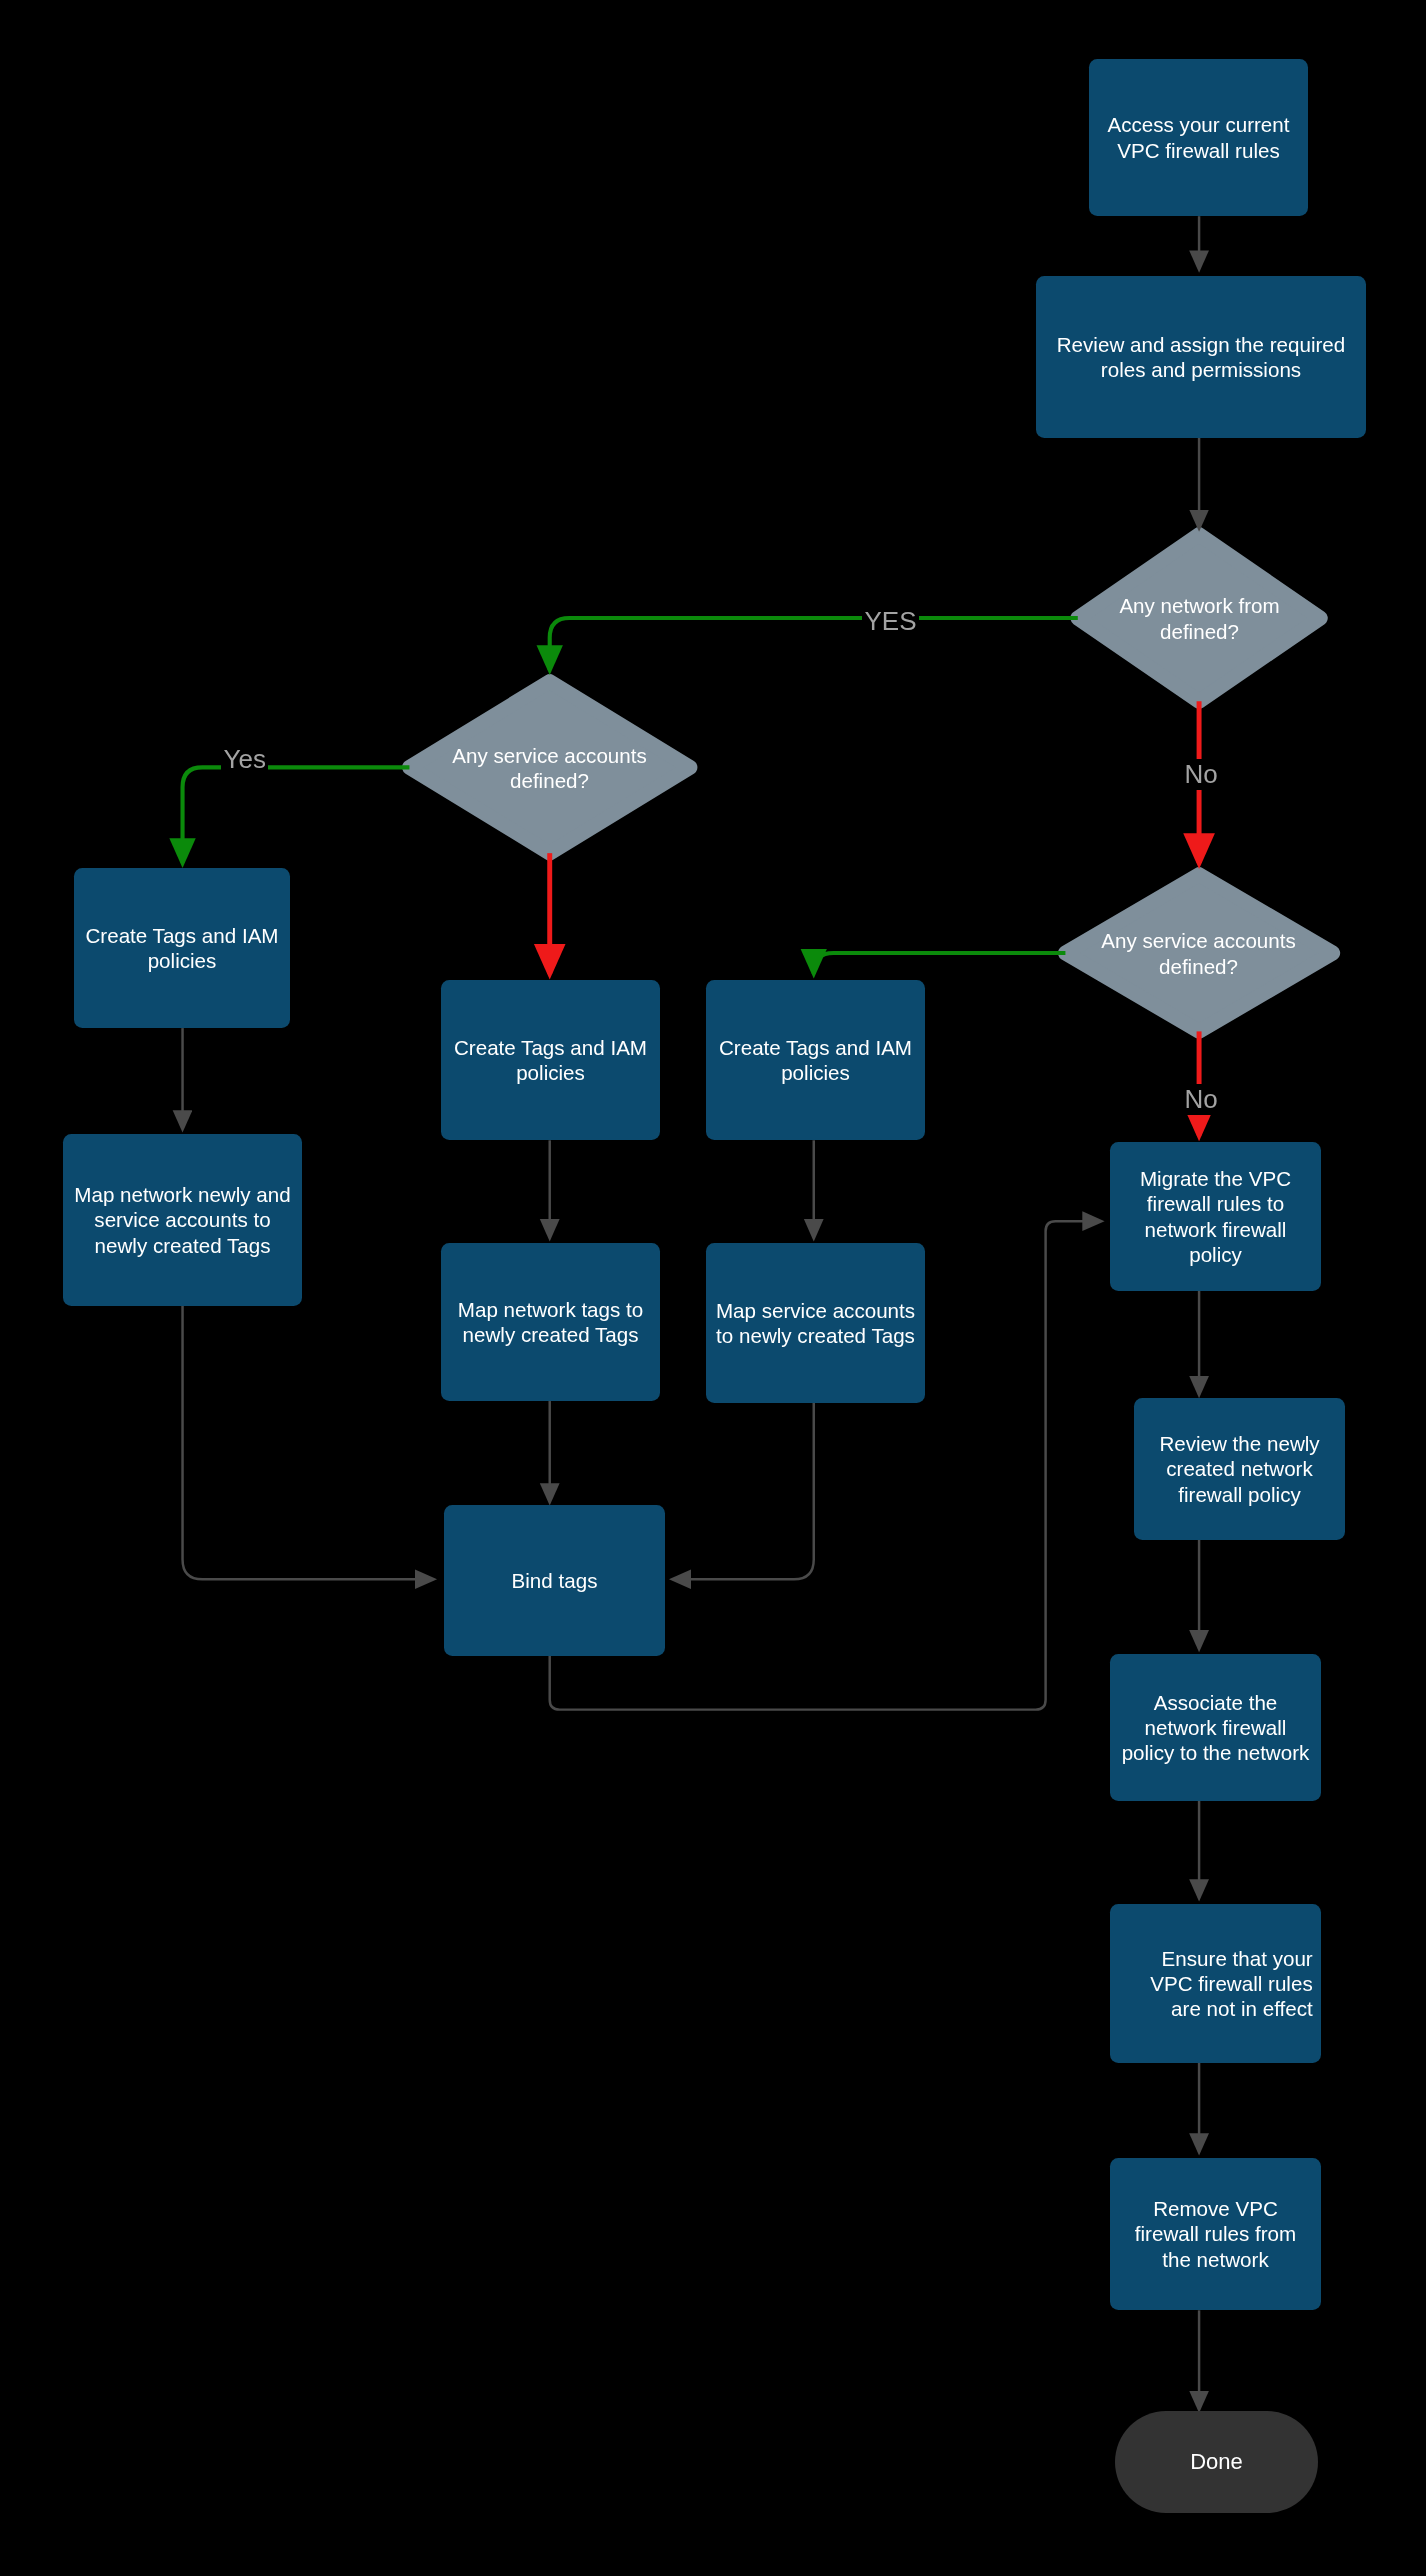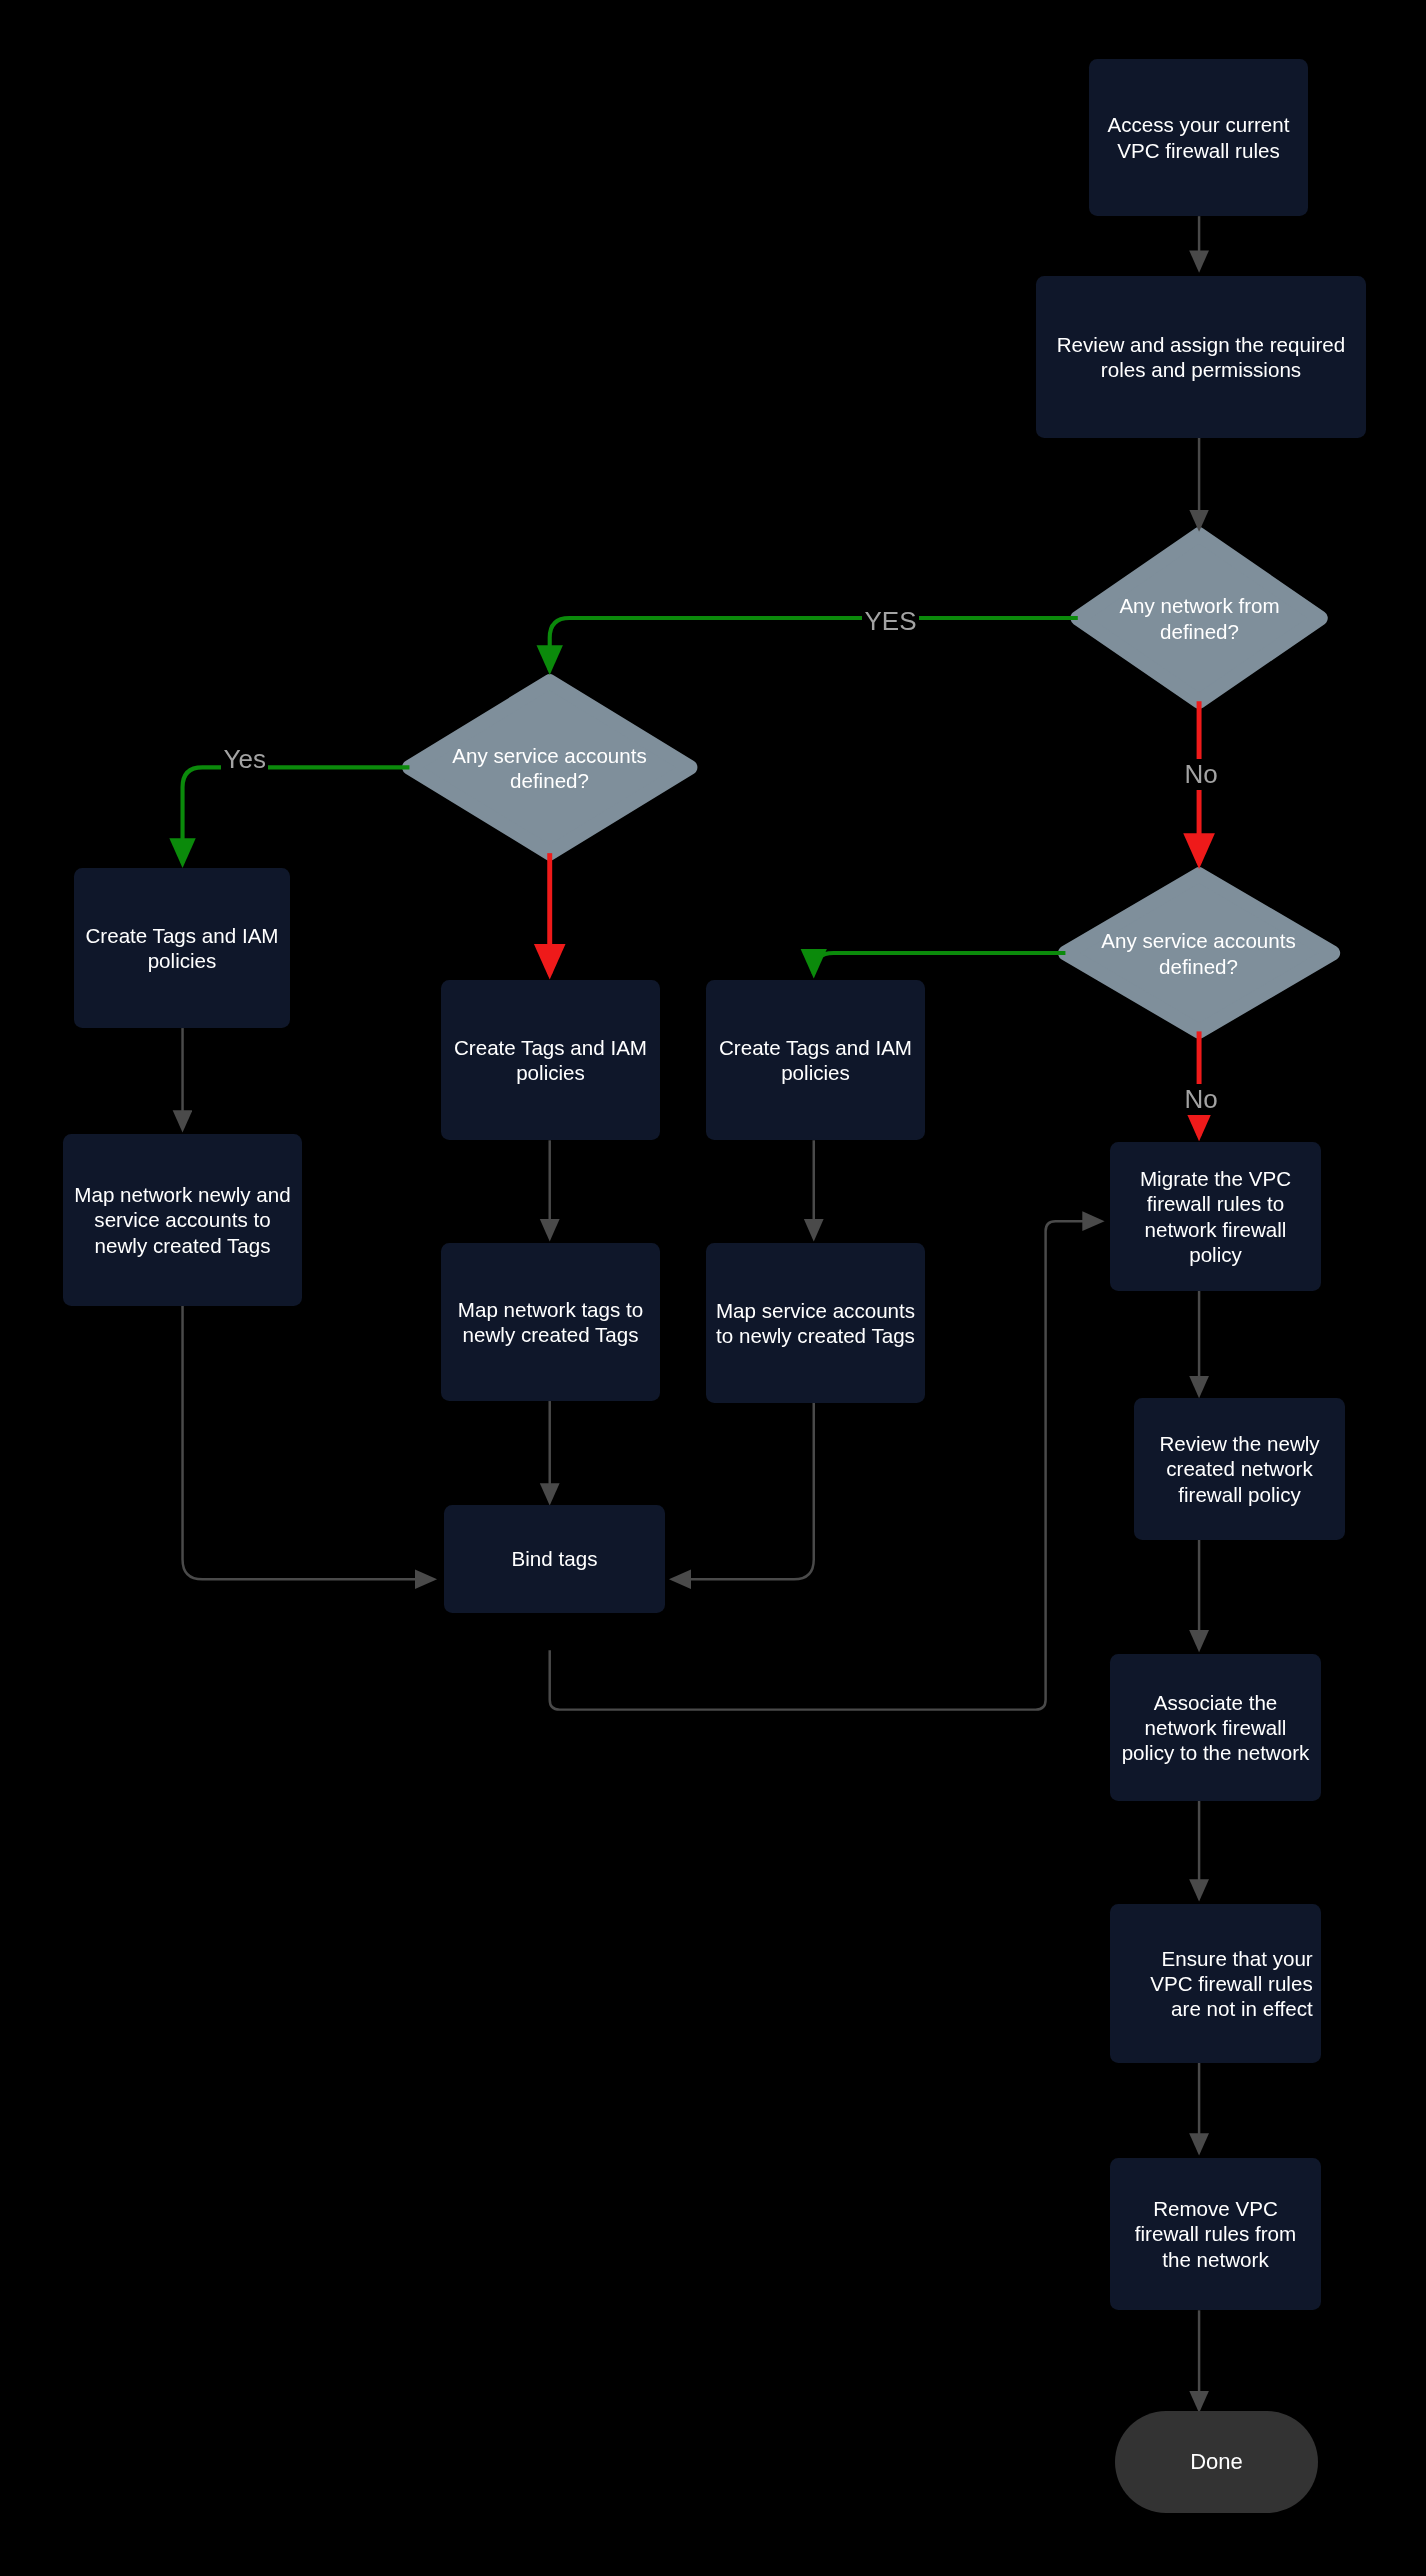--- a/index.html
+++ b/index.html
@@ -29,21 +29,21 @@
   .node {
     position: absolute;
     box-sizing: border-box;
     display: flex;
     align-items: center;
     justify-content: center;
     text-align: center;
     color: #ffffff;
   }
   .node-process {
-    background: #0f172a;
+    background: #0c4a6e;
     border-radius: 8.3px;
     font-size: 20.6px;
     line-height: 1.22;
     padding: 3.3px 8.3px;
   }
   .node-terminal {
     background: #333333;
     border-radius: 51px;
     font-size: 22px;
     line-height: 1.22;
@@ -167,21 +167,21 @@
   </div>
 
   <div class="node node-process" style="left:706px; top:980px; width:219px; height:160px;">
     <span>Create Tags and IAM policies</span>
   </div>
 
   <div class="node node-process" style="left:706px; top:1243px; width:219px; height:160px;">
     <span>Map service accounts  to newly created Tags</span>
   </div>
 
-  <div class="node node-process" style="left:444px; top:1505px; width:221px; height:108px;">
+  <div class="node node-process" style="left:444px; top:1505px; width:221px; height:151px;">
     <span>Bind tags</span>
   </div>
 
   <div class="node node-process" style="left:1110px; top:1142px; width:211px; height:149px;">
     <span>Migrate the VPC firewall rules to network firewall policy</span>
   </div>
 
   <div class="node node-process" style="left:1110px; top:1398px; width:211px; height:142px;margin-left:24px;">
     <span>Review the newly created network firewall policy</span>
   </div>

